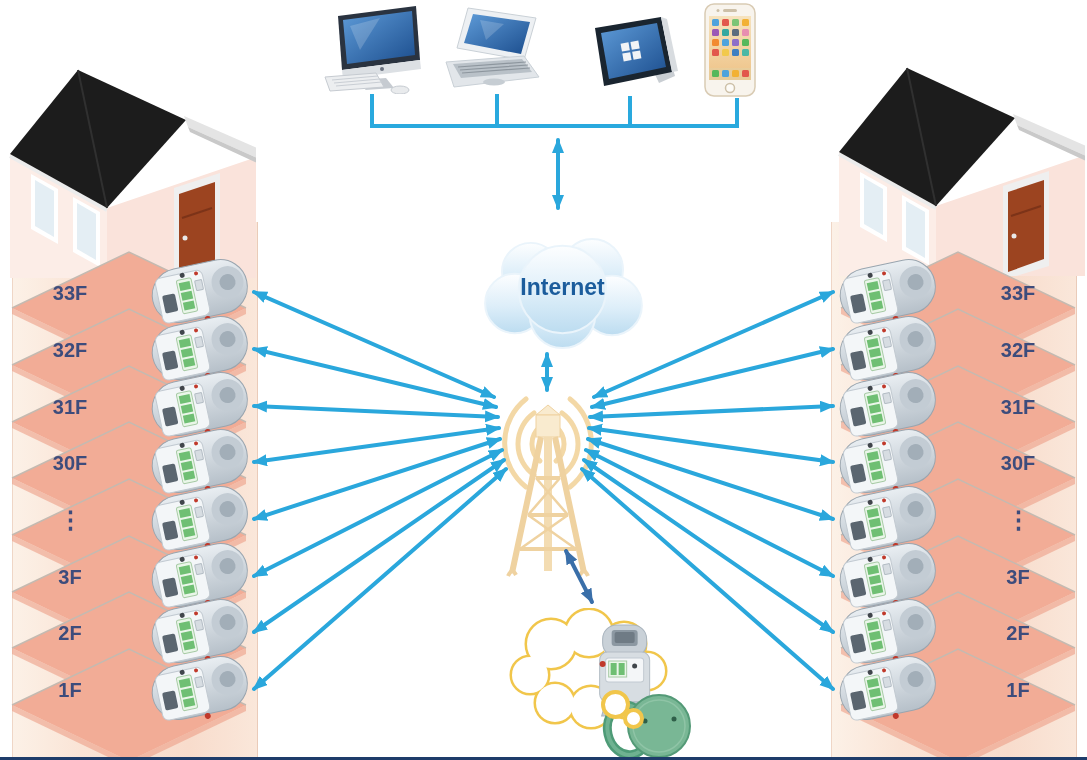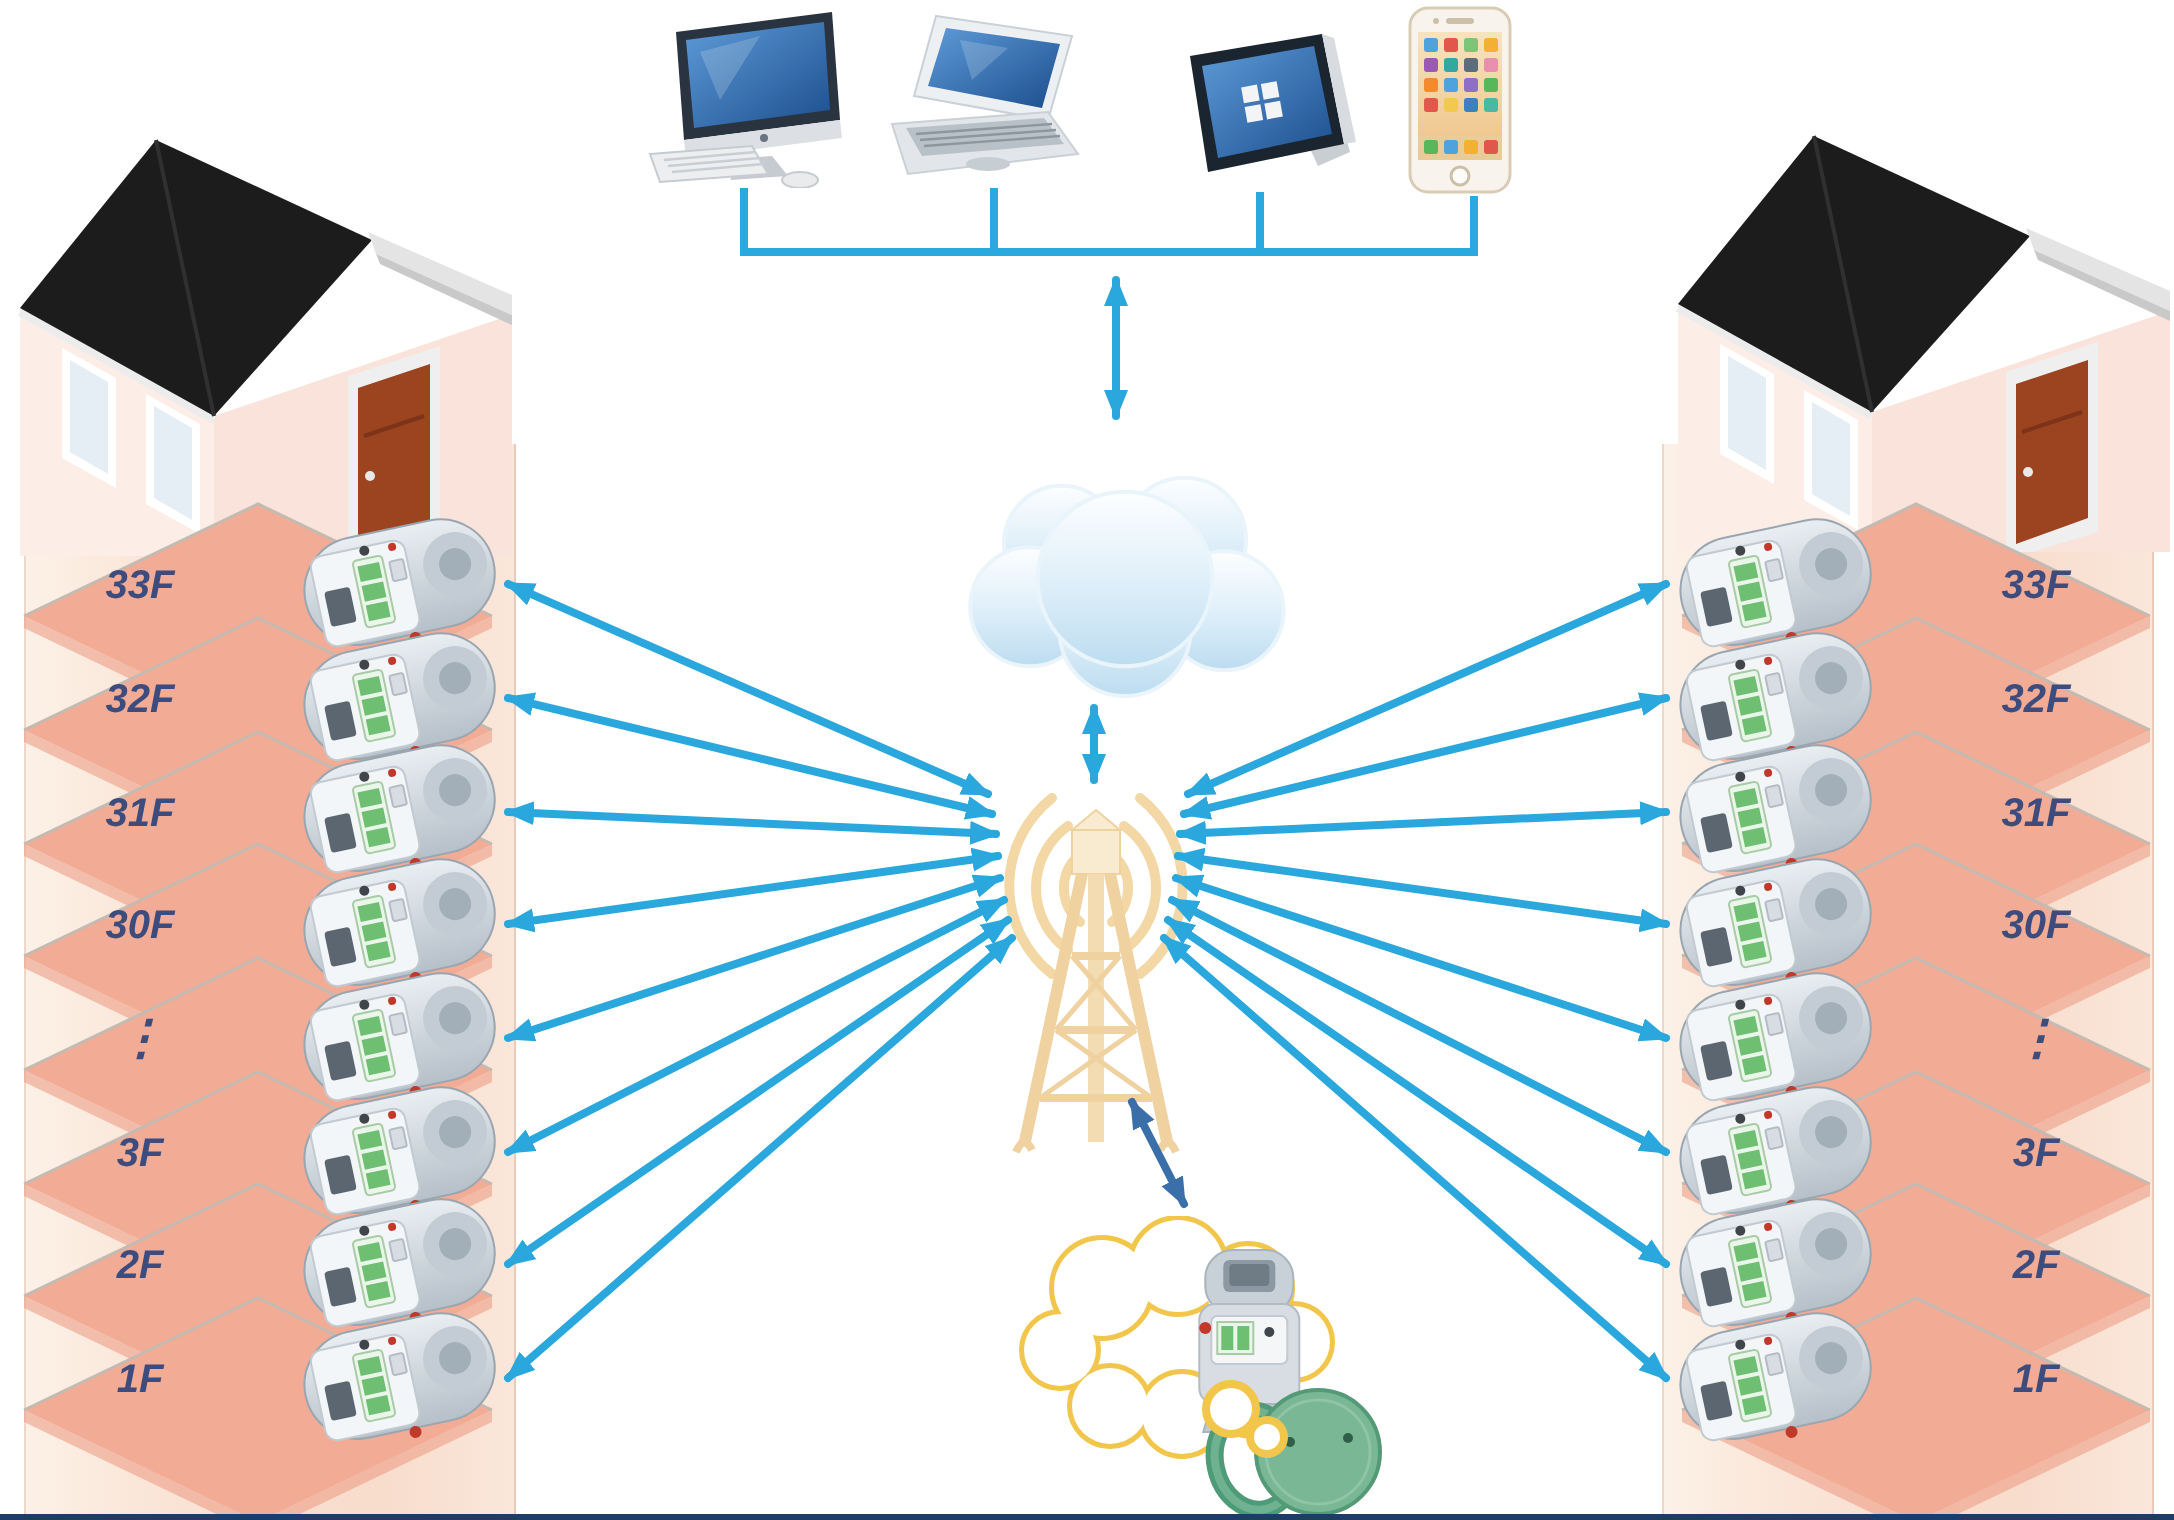--- a/index.html
+++ b/index.html
@@ -1,17 +1,17 @@
 <!DOCTYPE html>
 <html><head>
 <meta charset="utf-8">
 <style>
   html,body{margin:0;padding:0;background:#fff;}
   .canvas{position:relative;width:1087px;height:760px;background:#ffffff;overflow:hidden;
-          font-family:"Liberation Sans",sans-serif;font-style:italic;}
+          font-family:"Liberation Sans",sans-serif;}
   .abs{position:absolute;}
   .col{position:absolute;width:244px;top:222px;height:536px;
        background:linear-gradient(90deg,#FCF1E7 0%,#FAE4D6 28%,#F8DCCC 72%,#FAE7DA 100%);
        border-left:1px solid #EFD6C6;border-right:1px solid #EACBB9;}
   .flabel{position:absolute;width:70px;height:26px;line-height:26px;text-align:center;
           font-size:20px;font-weight:bold;color:#3D4C7C;}
   .dots{font-size:24px;letter-spacing:-1px;}
   .stub{position:absolute;width:4px;background:#29A9DE;}
   .hbar{position:absolute;height:4px;background:#29A9DE;}
   .tilt{transform:rotate(-12deg);}
@@ -378,20 +378,21 @@
 
   <div class="stub" style="left:370px;top:94px;height:32px"></div>
   <div class="stub" style="left:495px;top:94px;height:32px"></div>
   <div class="stub" style="left:628px;top:96px;height:30px"></div>
   <div class="stub" style="left:735px;top:98px;height:28px"></div>
   <div class="hbar" style="left:370px;top:124px;width:369px"></div>
 
   <svg class="abs" style="left:465px;top:228px" width="195" height="125">
       <use href="#sym-cloud"></use>
     </svg>
+  <div class="internet-label">Internet</div>
 
   <svg class="abs" style="left:478px;top:383px" width="140" height="200">
       <use href="#sym-tower"></use>
     </svg>
 
   <svg class="abs" style="left:505px;top:608px" width="165" height="122">
     <use href="#sym-thought"></use>
     <g transform="translate(52,14) scale(0.82)">
         <use href="#sym-meterv"></use>
       </g>

